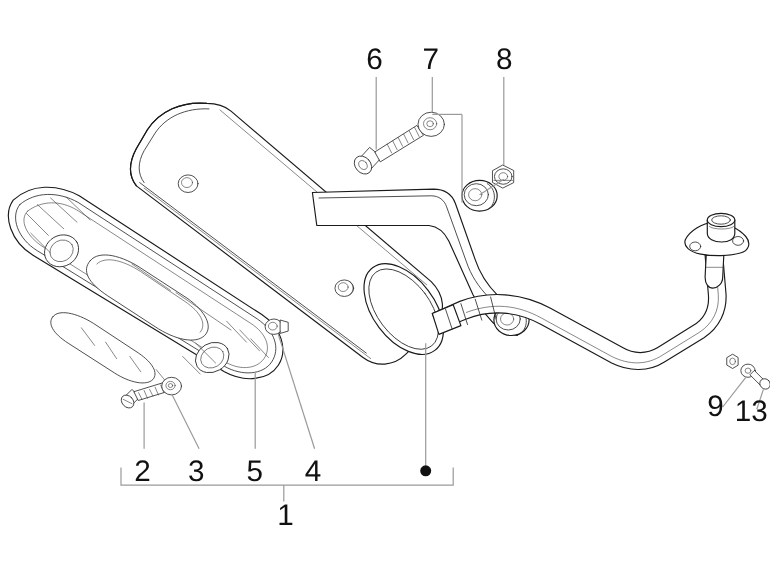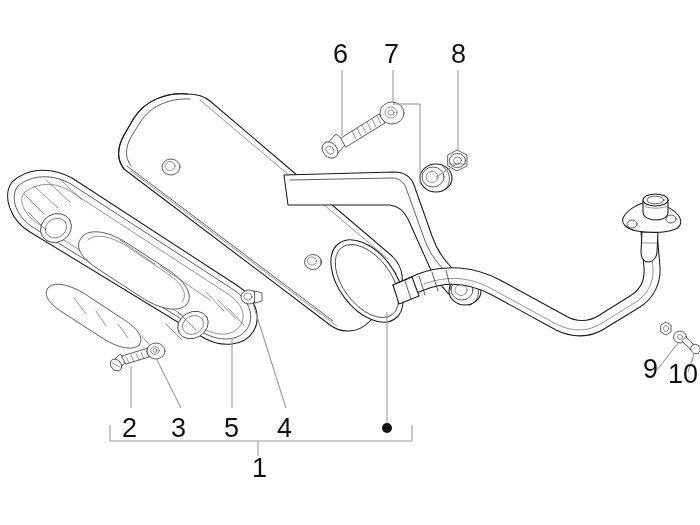--- a/index.html
+++ b/index.html
@@ -415,15 +415,15 @@
   <div class="callout" style="left:171px; top:415px;">3</div>
 
   <div class="callout" style="left:224px; top:415px;">5</div>
 
   <div class="callout" style="left:277px; top:415px;">4</div>
 
   <div class="callout" style="left:252px; top:455px;">1</div>
 
   <div class="callout" style="left:643px; top:356px;">9</div>
 
-  <div class="callout" style="left:668px; top:361px;">10</div>
+  <div class="callout" style="left:668px; top:361px;">13</div>
 
 </div>
 
 </body></html>

